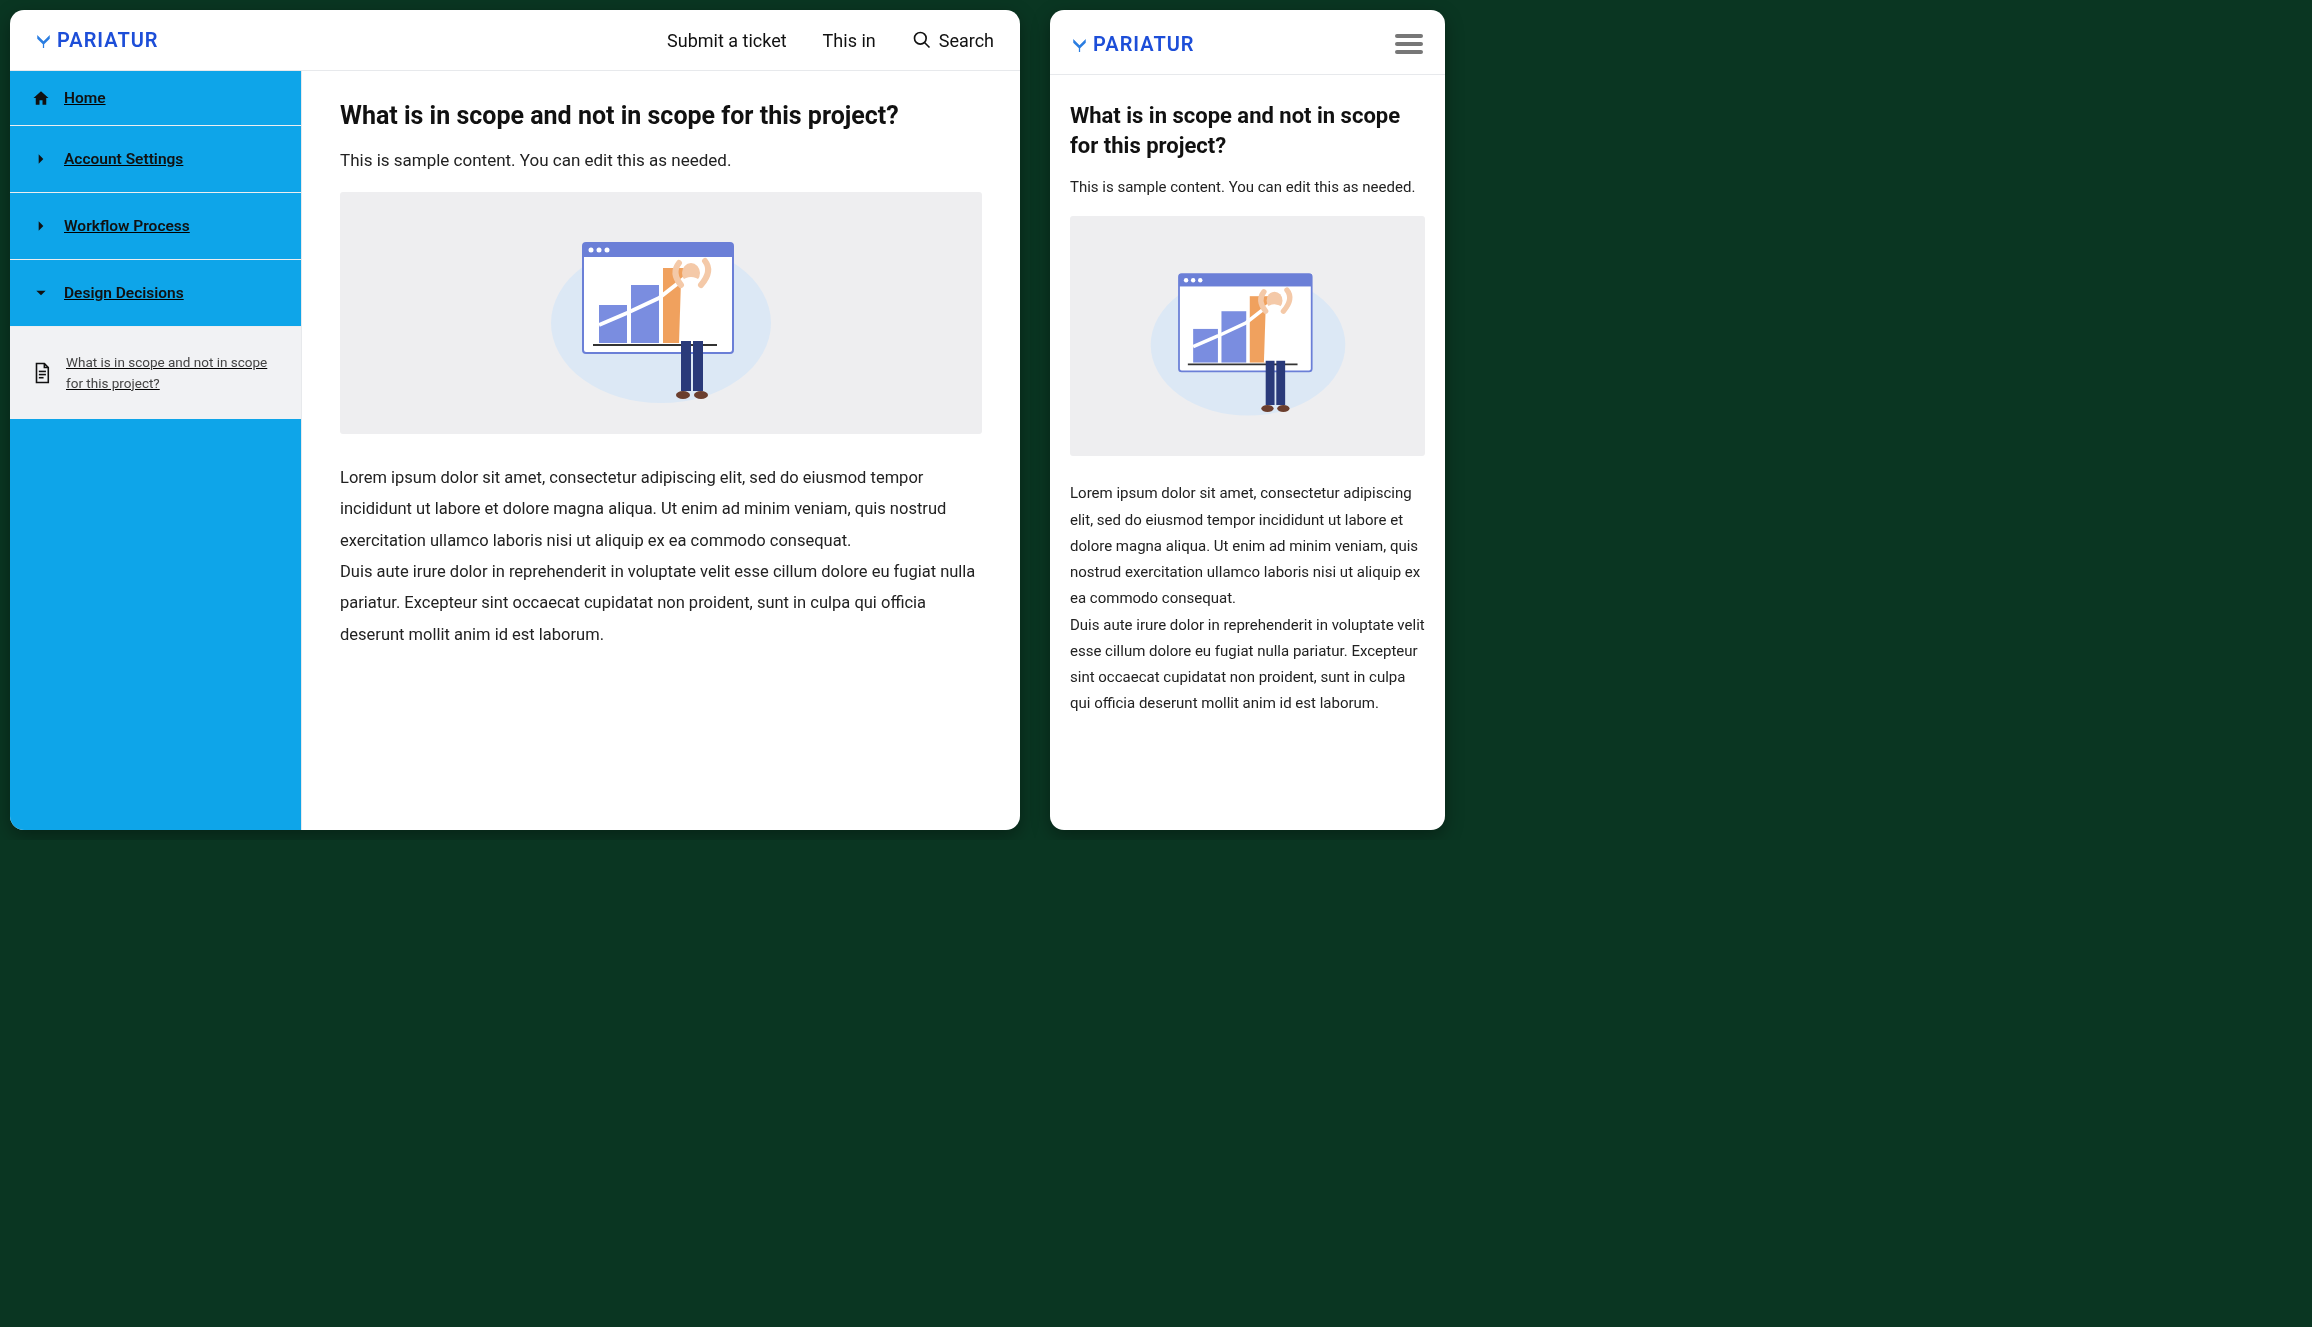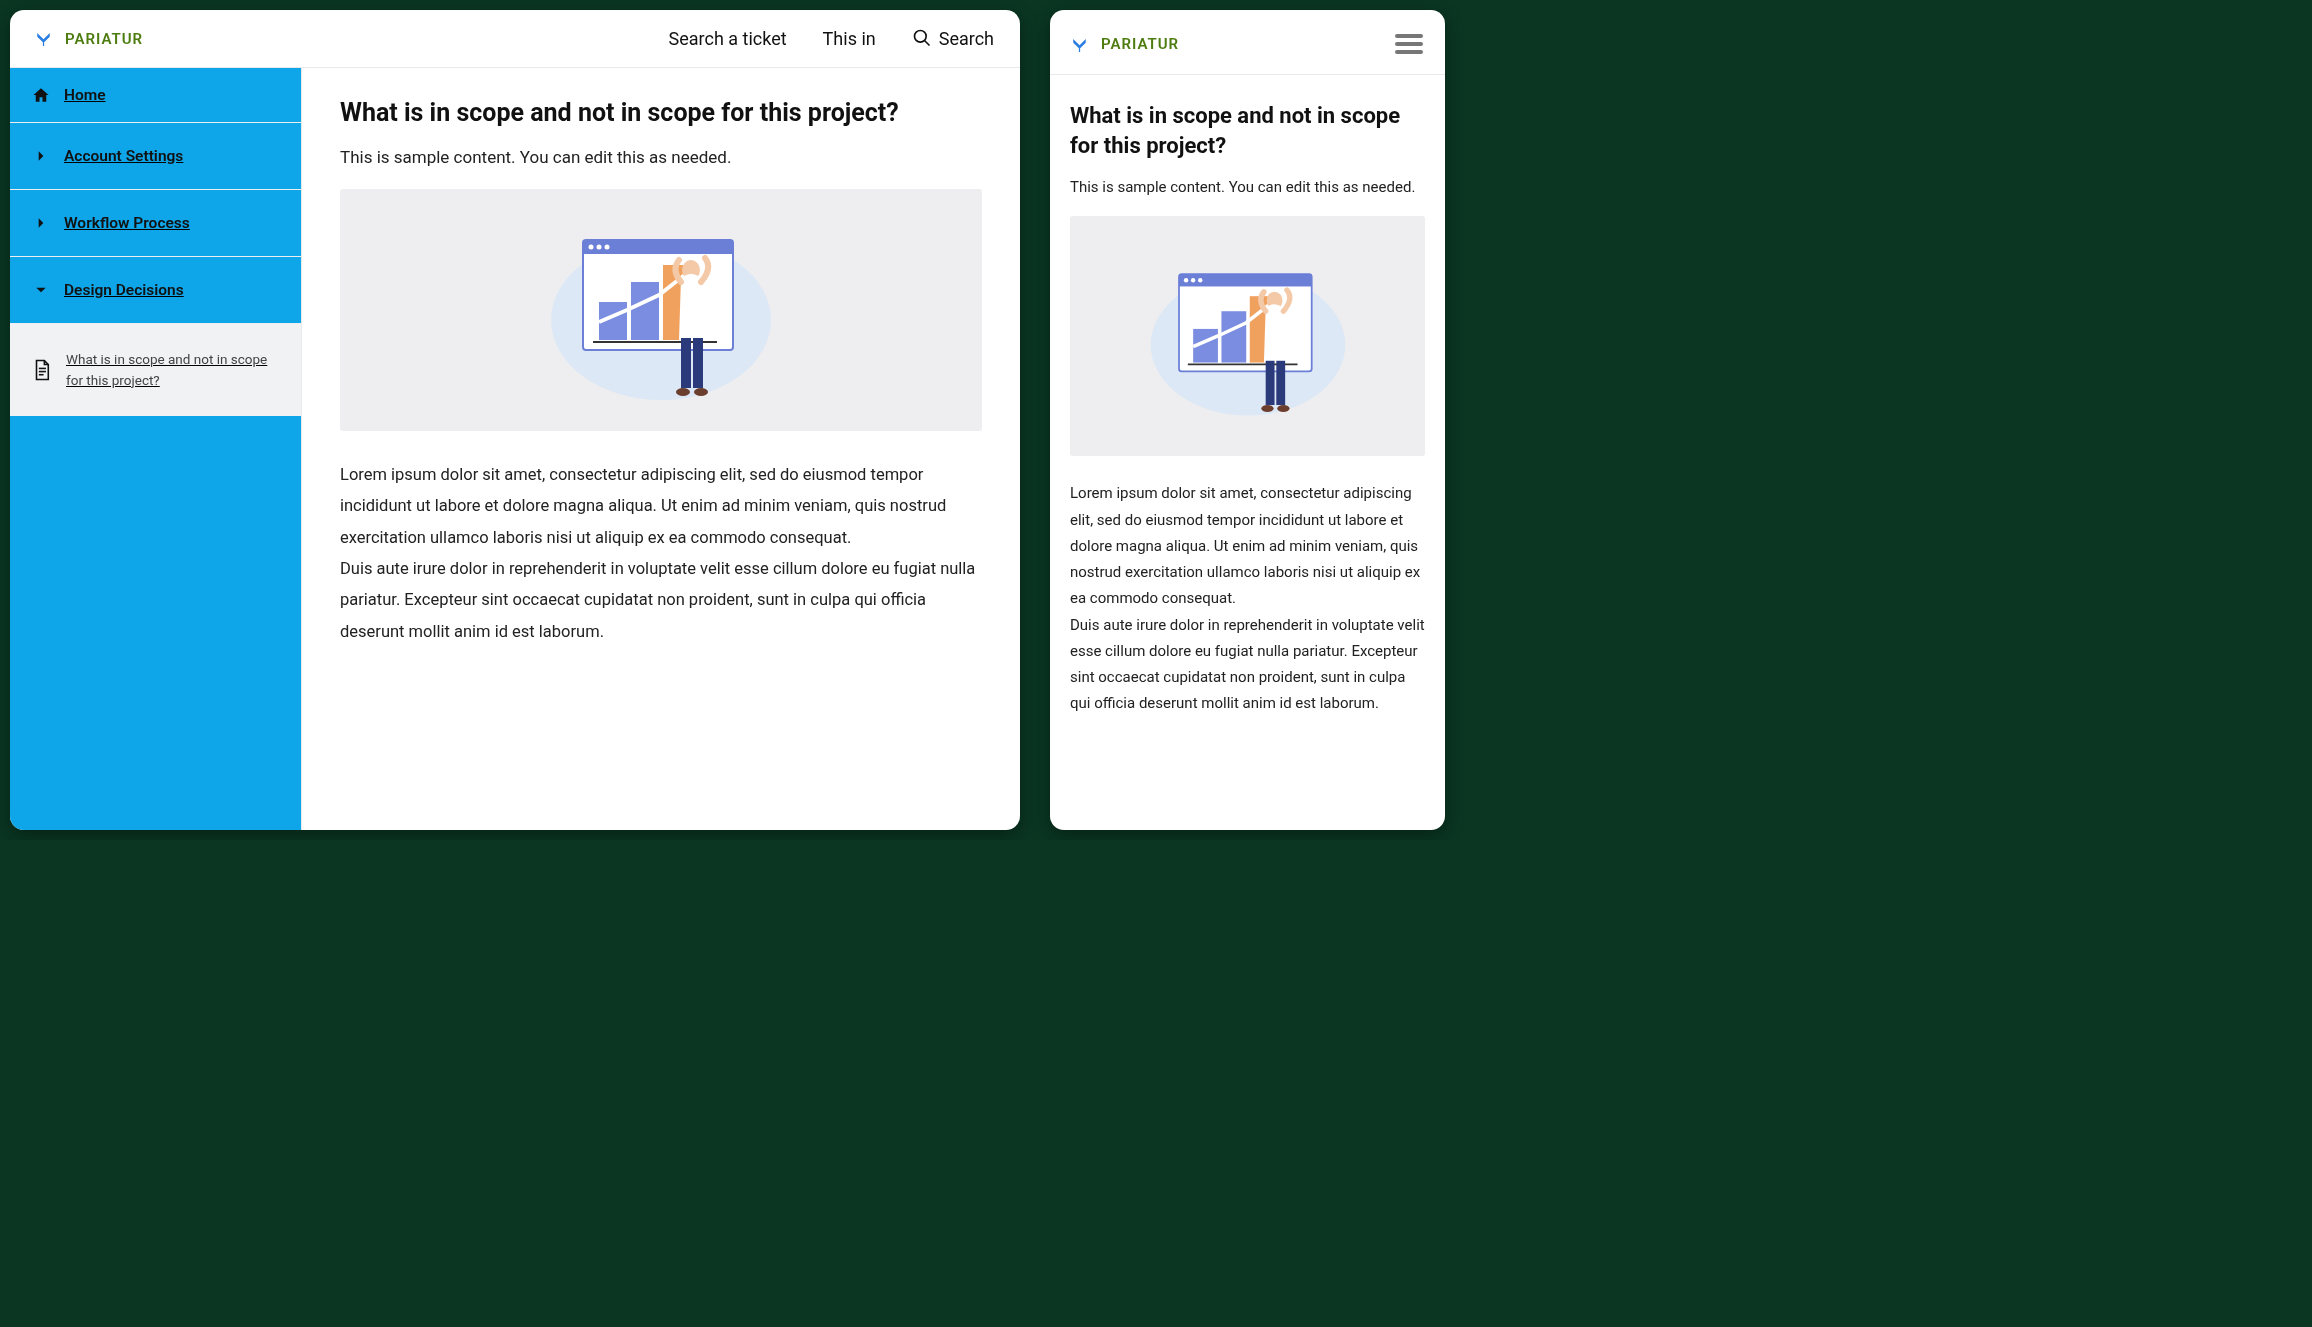--- a/index.html
+++ b/index.html
@@ -26,25 +26,25 @@
     .header {
       display: flex;
       align-items: center;
       justify-content: space-between;
       padding: 18px 26px;
       border-bottom: 1px solid #e7e9ec;
     }
     .logo {
       display: flex;
       align-items: center;
-      gap: 14px;
+      gap: 6px;
       font-weight: 600;
       letter-spacing: 1px;
-      font-size: 15px;
-      color: #4d7c0f;
+      font-size: 20px;
+      color: #1d4ed8;
     }
     .logo-mark {
       width: 15px; height: 15px;
     }
     .header-actions {
       display: flex; align-items: center; gap: 36px;
     }
     .header-link { font-size: 18px; color: #111; cursor: pointer; }
     .search-group {
       display: flex; gap: 7px; cursor: pointer;
@@ -136,21 +136,21 @@
 
 <div class="panel desktop-panel">
   <div class="header">
     <div class="logo">
       <svg class="logo-mark" viewBox="0 0 24 24">
           <path fill="#2a7de1" d="M2 3 L12 13 L22 3 L22 9 L13 18 L13 24 L11 24 L11 18 L2 9 Z"></path>
         </svg>
       <span>PARIATUR</span>
     </div>
     <div class="header-actions">
-      <span class="header-link">Search a ticket</span>
+      <span class="header-link">Submit a ticket</span>
       <span class="header-link">This in</span>
       <div class="search-group">
         <svg class="search-icon" viewBox="0 0 24 24">
             <circle cx="10" cy="10" r="7" stroke="#111" stroke-width="2" fill="none"></circle>
             <line x1="15" y1="15" x2="21" y2="21" stroke="#111" stroke-width="2"></line>
           </svg>
         <span class="header-link">Search</span>
       </div>
     </div>
   </div>

